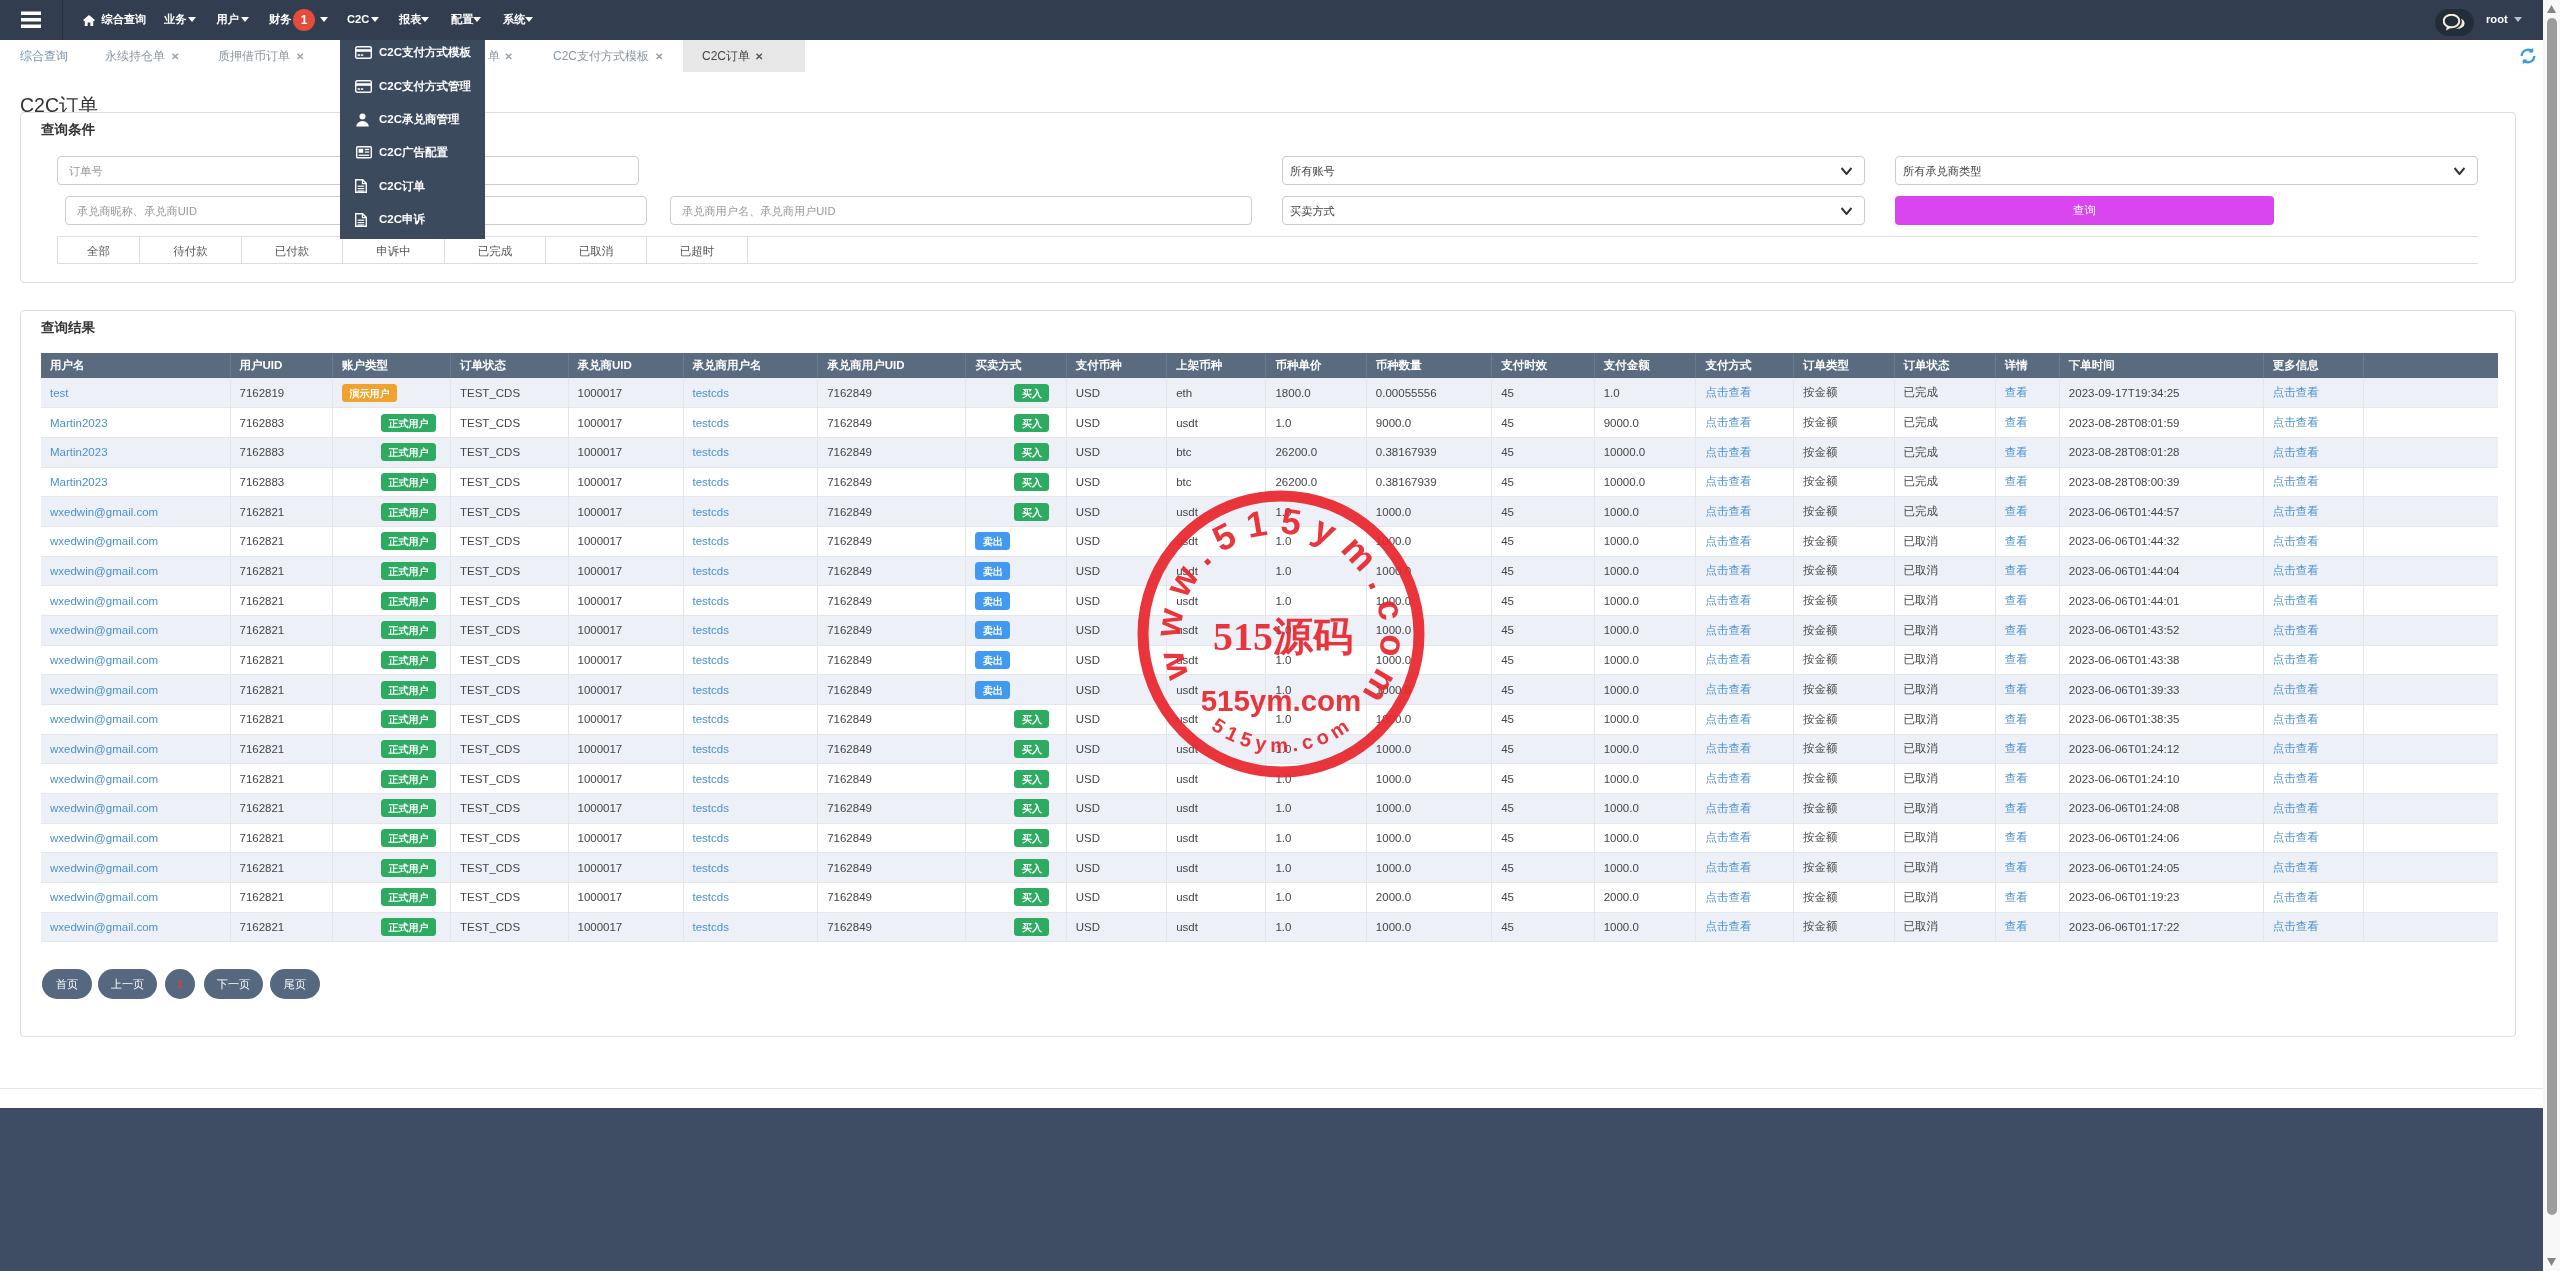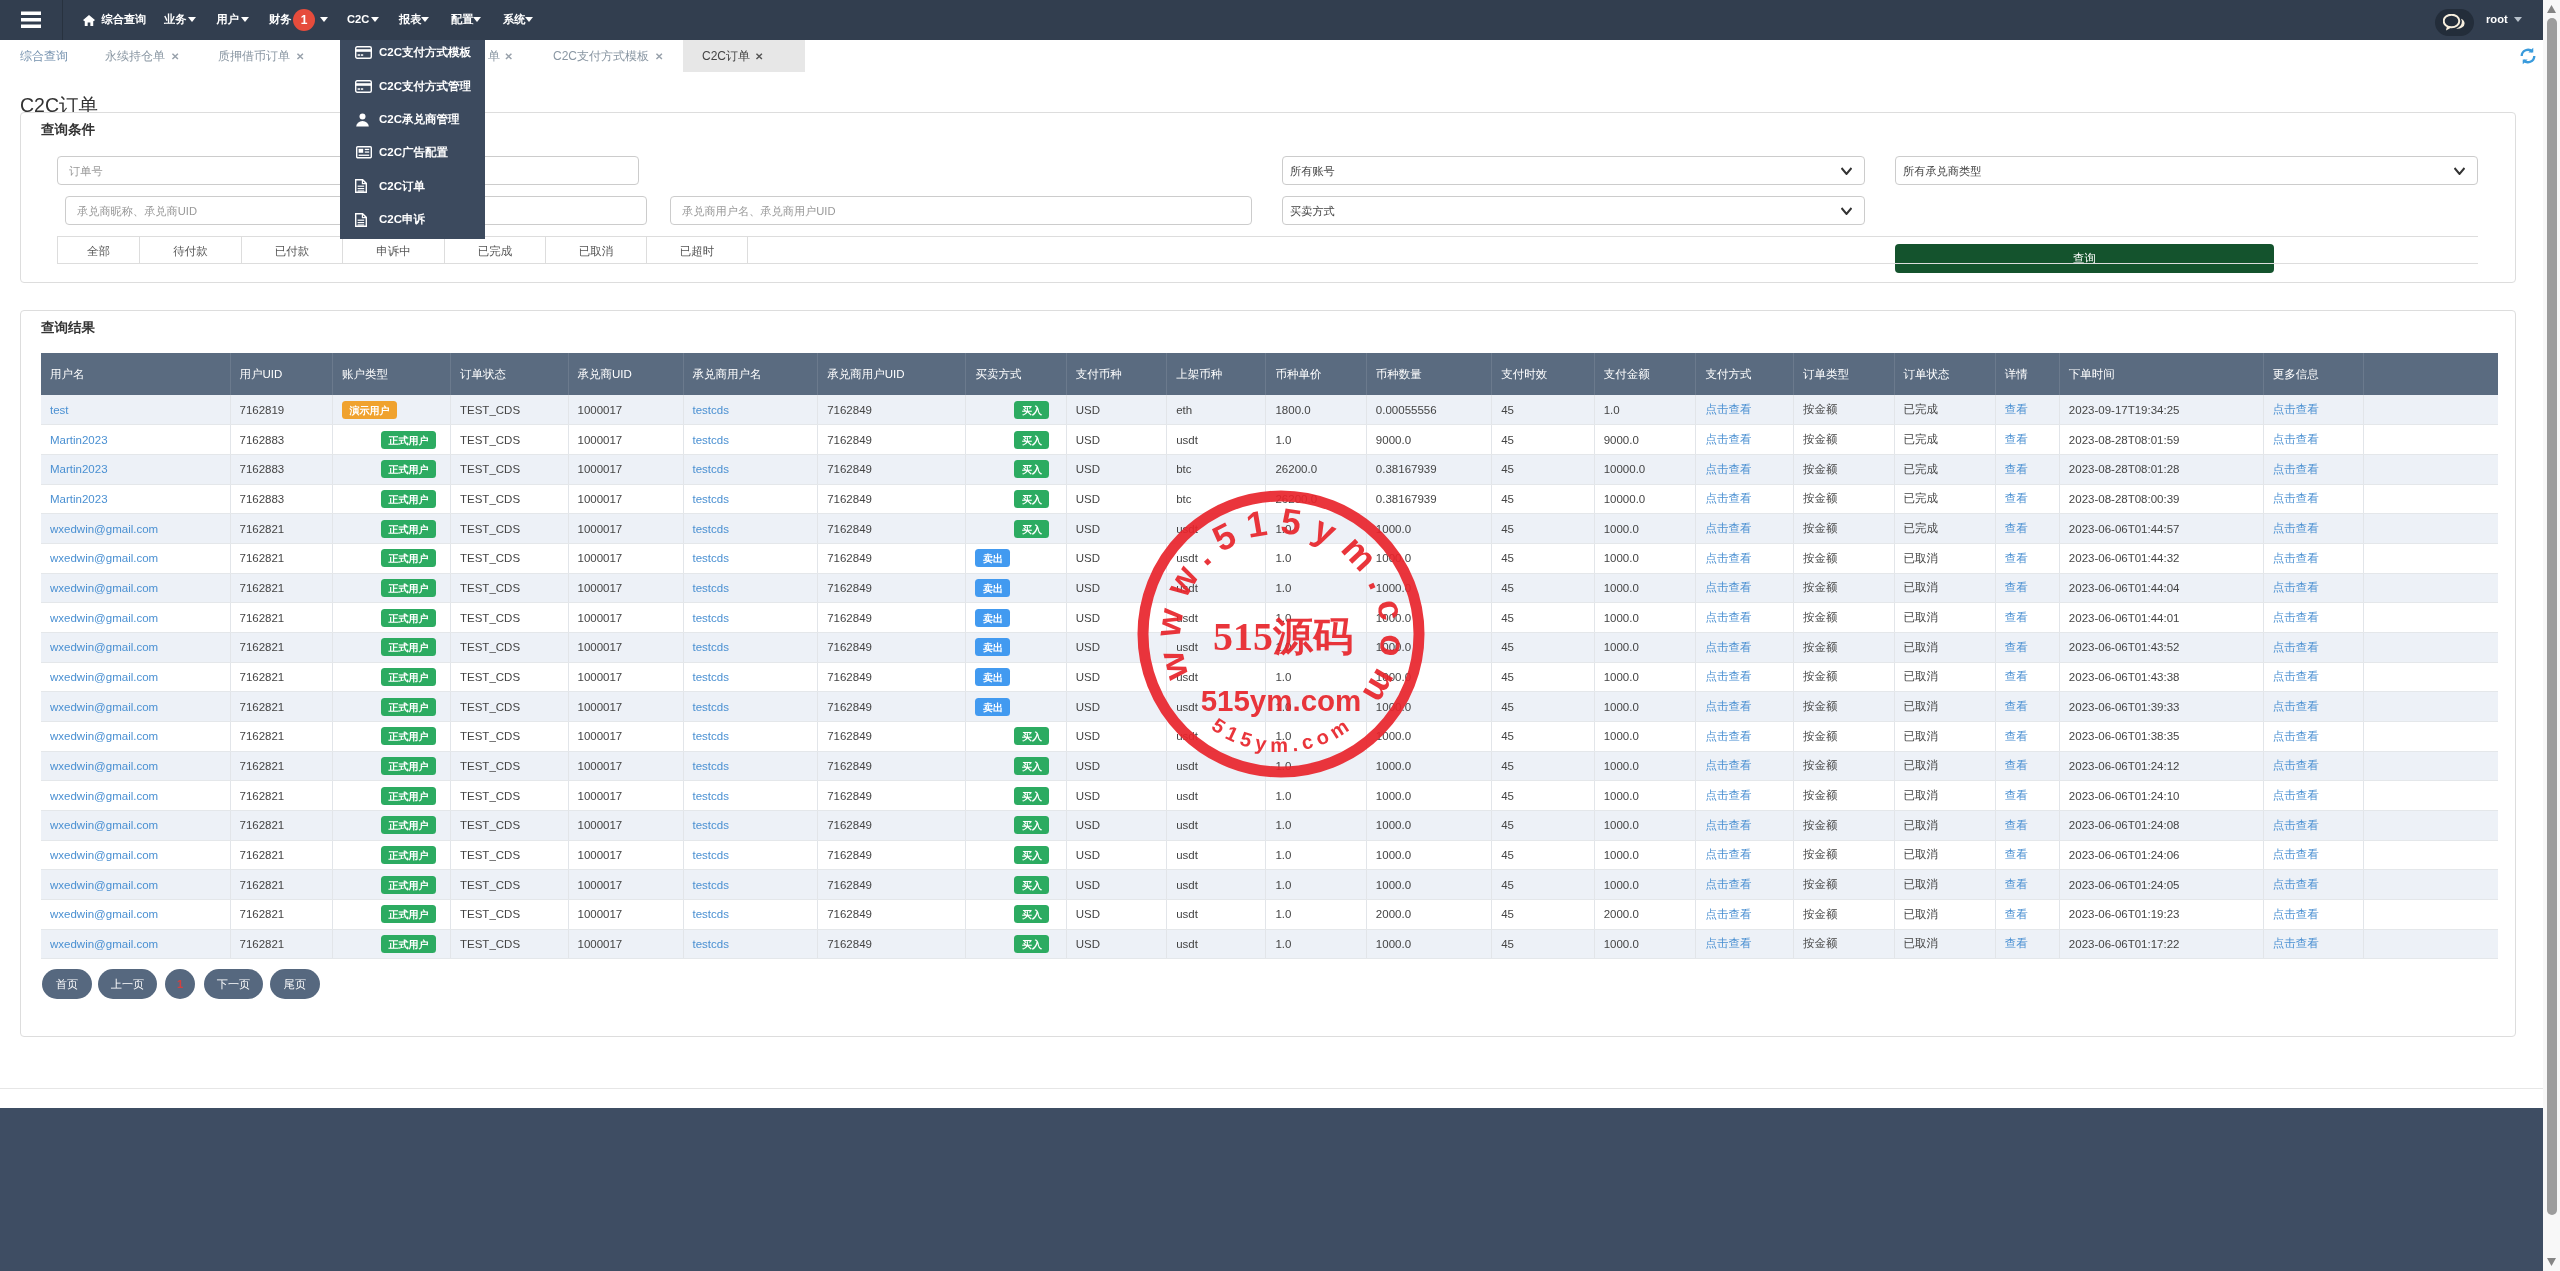--- a/index.html
+++ b/index.html
@@ -27,27 +27,27 @@
 
 .panel { position:absolute; left:20px; width:2496px; background:#fff; border:1px solid #ddd; border-radius:4px; }
 #panel1 { top:112px; height:171px; }
 #panel2 { top:310px; height:727px; }
 .paneltitle { position:absolute; left:20px; font-size:13.5px; font-weight:bold; color:#333; line-height:14px; }
 
 .finput { position:absolute; height:29px; border:1px solid #ccc; border-radius:4px; font-size:11.2px; color:#444; padding:0 11px; background:#fff; font-family:"Liberation Sans",sans-serif; outline:none; }
 .finput::placeholder { color:#999; opacity:1; }
 select.finput { padding:0 7px; -webkit-appearance:none; appearance:none; }
 .selarrow { position:absolute; width:11px; height:8px; pointer-events:none; }
-#qbtn { position:absolute; left:1874px; top:83px; width:379px; height:29px; background:#14532d; color:#fff; font-size:11.5px; text-align:center; line-height:29px; border-radius:4px;margin-top:48px; }
+#qbtn { position:absolute; left:1874px; top:83px; width:379px; height:29px; background:#d946ef; color:#fff; font-size:11.5px; text-align:center; line-height:29px; border-radius:4px; }
 
 #fstrip { position:absolute; left:36px; top:123px; width:2421px; height:28px; border-top:1px solid #ddd; border-bottom:1px solid #ddd; }
 .fcell { position:absolute; top:0; height:27px; line-height:28px; text-align:center; font-size:11.5px; color:#555; border-right:1px solid #ddd; }
 
 #rtable { position:absolute; left:20px; top:42px; border-collapse:collapse; table-layout:fixed; }
-#rtable th { background:#5a6b80; color:#fff; font-size:11.5px; font-weight:normal; text-align:left; padding:0 0 0 9px; height:42px; border-right:1px solid #6b7a8d; white-space:nowrap; overflow:hidden;margin-top:8px; }
+#rtable th { background:#5a6b80; color:#fff; font-size:11.5px; font-weight:bold; text-align:left; padding:0 0 0 9px; height:25px; border-right:1px solid #6b7a8d; white-space:nowrap; overflow:hidden;margin-top:8px; }
 #rtable td { font-size:11.5px; color:#444; text-align:left; padding:0 0 0 9px; height:29.68px; border-right:1px solid #e2e5e9; border-bottom:1px solid #e4e7ea; white-space:nowrap; overflow:hidden; }
 #rtable tr.odd td { background:#edf1f7; }
 #rtable th:last-child, #rtable td:last-child { border-right:none; }
 a.lk { color:#4a90d2; text-decoration:none; }
 .badge { display:inline-block; padding:0 7.5px; height:18px; line-height:19px; border-radius:3.5px; color:#fff; font-size:10px; font-weight:bold; vertical-align:middle; }
 .bg-or { background:#f0a22e; }
 .bg-gr { background:#2cab61;margin-left:39px; }
 .bg-bl { background:#429af0; }
 
 .pg { position:absolute; top:658px; height:30px; background:#56687f; border-radius:15px; color:#fff; font-size:11.2px; text-align:center; line-height:30px; }

